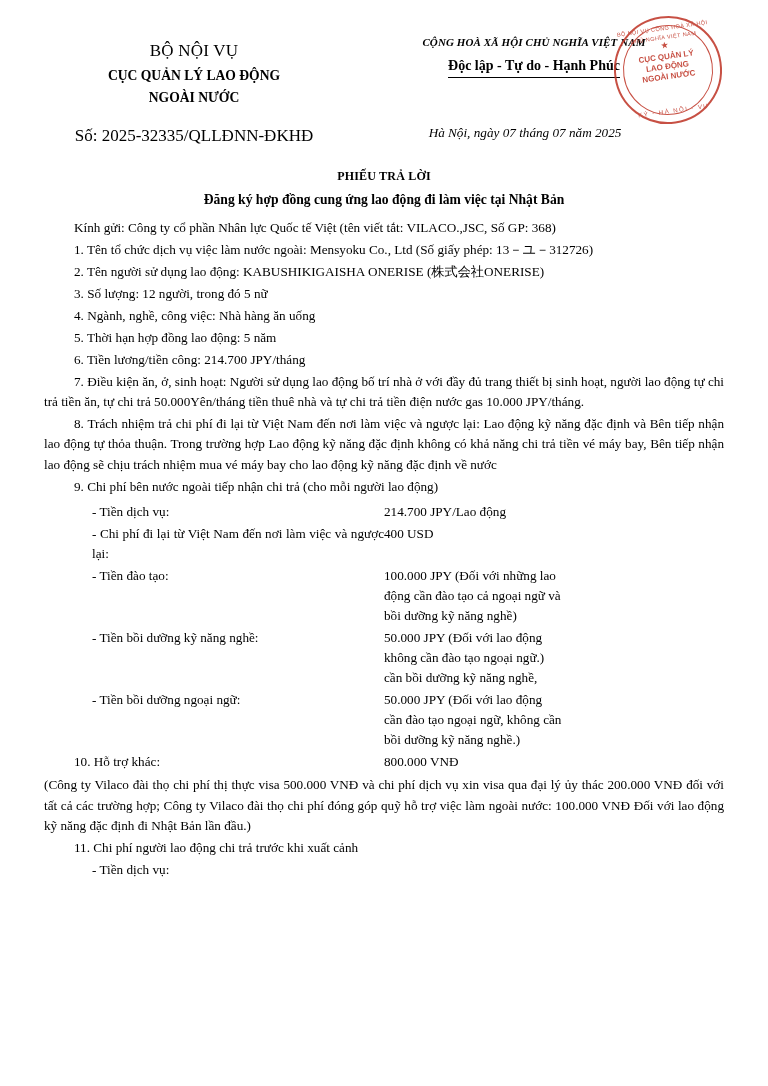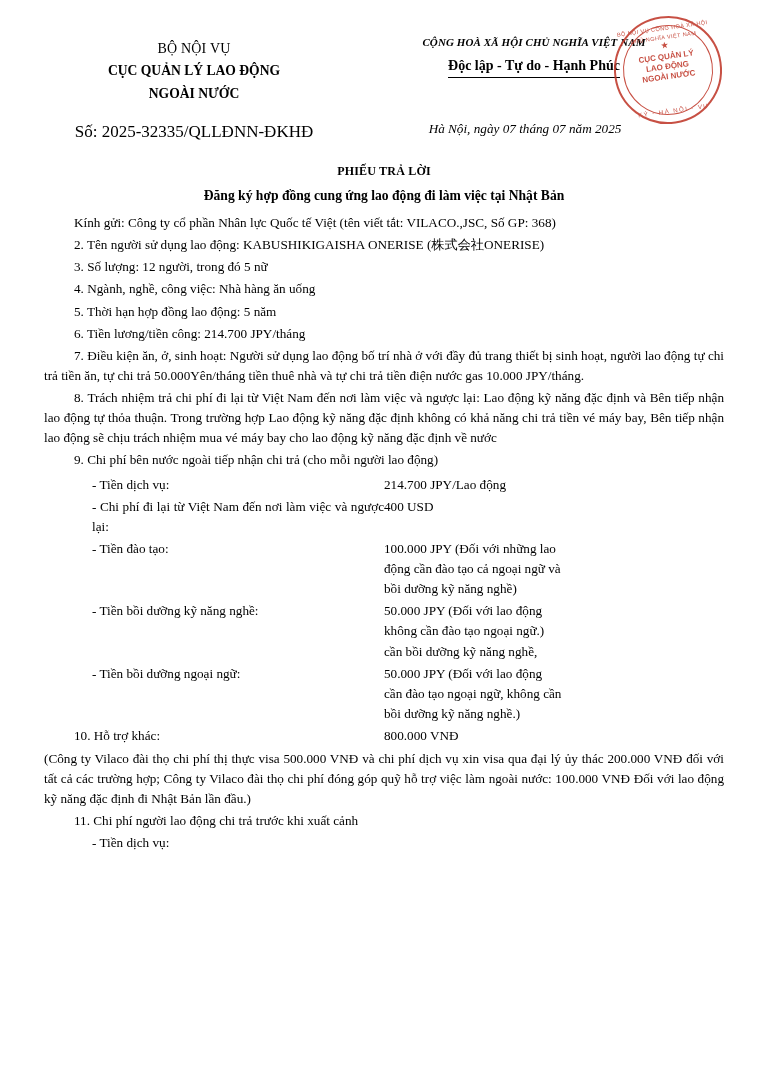--- a/index.html
+++ b/index.html
@@ -37,21 +37,21 @@
     width: 300px;
     text-align: center;
     padding-top: 4px;
   }
   .header-right {
     flex: 1;
     text-align: center;
     position: relative;
   }
   .ministry {
-    font-size: 14px;
+    font-size: 17px;
     letter-spacing: .2px;
   }
   .dept {
     font-weight: bold;
     font-size: 13.6px;
     margin-top: 2px;
   }
   .dept2 {
     font-weight: bold;
     font-size: 13.6px;
@@ -242,20 +242,21 @@
 
   <div class="title-block">
     <div class="title-main">PHIẾU TRẢ LỜI</div>
     <div class="title-sub">Đăng ký hợp đồng cung ứng lao động đi làm việc tại Nhật Bản</div>
   </div>
 
   <div class="body">
 
     <div class="para">Kính gửi: Công ty cổ phần Nhân lực Quốc tế Việt (tên viết tắt: VILACO.,JSC, Số GP: 368)</div>
 
+    <div class="numbered">1. Tên tổ chức dịch vụ việc làm nước ngoài: Mensyoku Co., Ltd (Số giấy phép: 13－ユ－312726)</div>
     <div class="numbered">2. Tên người sử dụng lao động: KABUSHIKIGAISHA ONERISE (株式会社ONERISE)</div>
     <div class="numbered">3. Số lượng: 12 người, trong đó 5 nữ</div>
     <div class="numbered">4. Ngành, nghề, công việc: Nhà hàng ăn uống</div>
     <div class="numbered">5. Thời hạn hợp đồng lao động: 5 năm</div>
     <div class="numbered">6. Tiền lương/tiền công: 214.700 JPY/tháng</div>
     <div class="numbered">7. Điều kiện ăn, ở, sinh hoạt: Người sử dụng lao động bố trí nhà ở với đầy đủ trang thiết bị sinh hoạt, người lao động tự chi trả tiền ăn, tự chi trả 50.000Yên/tháng tiền thuê nhà và tự chi trả tiền điện nước gas 10.000 JPY/tháng.</div>
     <div class="numbered">8. Trách nhiệm trả chi phí đi lại từ Việt Nam đến nơi làm việc và ngược lại: Lao động kỹ năng đặc định và Bên tiếp nhận lao động tự thỏa thuận. Trong trường hợp Lao động kỹ năng đặc định không có khả năng chi trả tiền vé máy bay, Bên tiếp nhận lao động sẽ chịu trách nhiệm mua vé máy bay cho lao động kỹ năng đặc định về nước</div>
     <div class="numbered">9. Chi phí bên nước ngoài tiếp nhận chi trả (cho mỗi người lao động)</div>
 
     <div class="fee-row sp-top">

